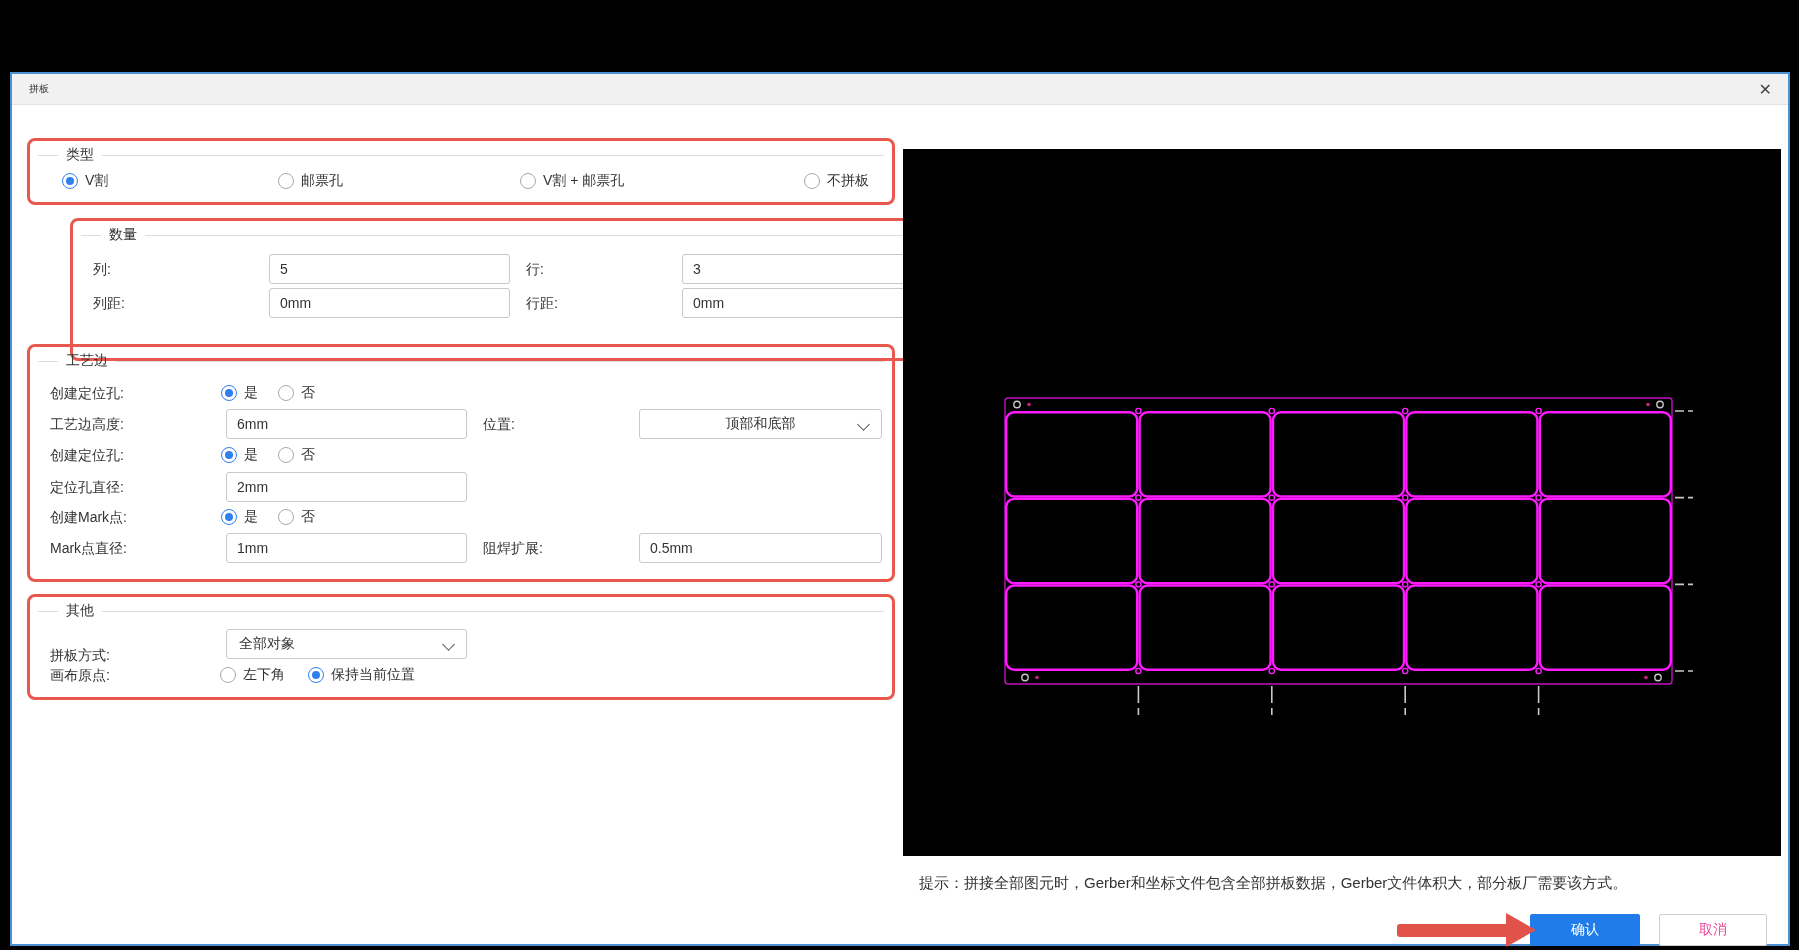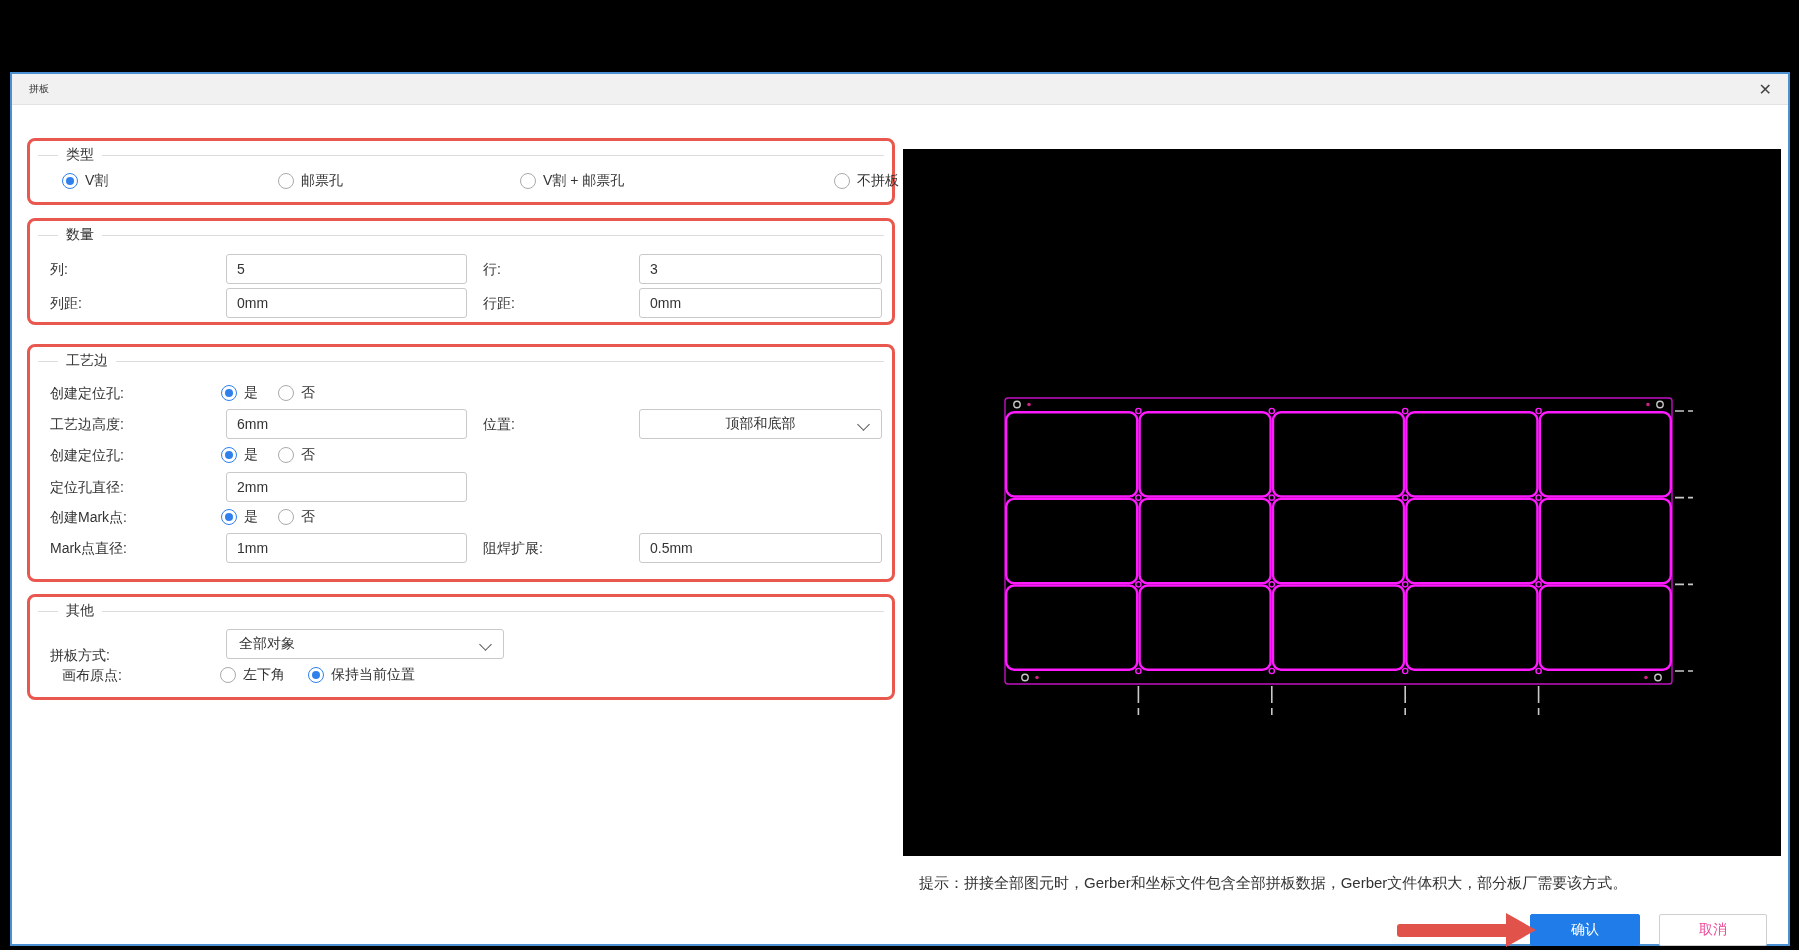--- a/index.html
+++ b/index.html
@@ -73,28 +73,28 @@
           <span class="rlabel">V割</span>
         </div>
         <div class="radio-item" style="left:248px;">
           <span class="radio"></span>
           <span class="rlabel">邮票孔</span>
         </div>
         <div class="radio-item" style="left:490px;">
           <span class="radio"></span>
           <span class="rlabel">V割 + 邮票孔</span>
         </div>
-        <div class="radio-item" style="left:804px;">
+        <div class="radio-item" style="left:774px;">
           <span class="radio"></span>
           <span class="rlabel">不拼板</span>
         </div>
       </div>
     </div>
 
-    <div class="hl-box" style="top:144px;height:107px;">
+    <div class="hl-box" style="top:144px;height:143px;margin-left:43px;">
       <div class="legend-row">
         <div class="lseg short"></div>
         <span class="legend-text">数量</span>
         <div class="lseg long"></div>
       </div>
       <div class="frow" style="top:33px;">
         <span class="flabel" style="left:20px;">列:</span>
         <input class="tfield" style="left: 196px; width: 241px;" value="5">
         <span class="flabel" style="left:453px;">行:</span>
         <input class="tfield" style="left: 609px; width: 243px;" value="3">
@@ -168,27 +168,27 @@
     </div>
 
     <div class="hl-box" style="top:520px;height:106px;">
       <div class="legend-row">
         <div class="lseg short"></div>
         <span class="legend-text">其他</span>
         <div class="lseg long"></div>
       </div>
       <div class="frow" style="top:32px;">
         <span class="flabel" style="left:20px;margin-top:11px;">拼板方式:</span>
-        <div class="select" style="left:196px;width:278px;">
+        <div class="select" style="left:196px;width:241px;">
           <span>全部对象</span>
           <span class="chev"></span>
         </div>
       </div>
       <div class="frow" style="top:63px;">
-        <span class="flabel" style="left:20px;margin-left:12px;">画布原点:</span>
+        <span class="flabel" style="left:20px;">画布原点:</span>
         <div class="radio-item" style="left:190px;">
           <span class="radio"></span>
           <span class="rlabel">左下角</span>
         </div>
         <div class="radio-item" style="left:278px;">
           <span class="radio sel"></span>
           <span class="rlabel">保持当前位置</span>
         </div>
       </div>
     </div>

